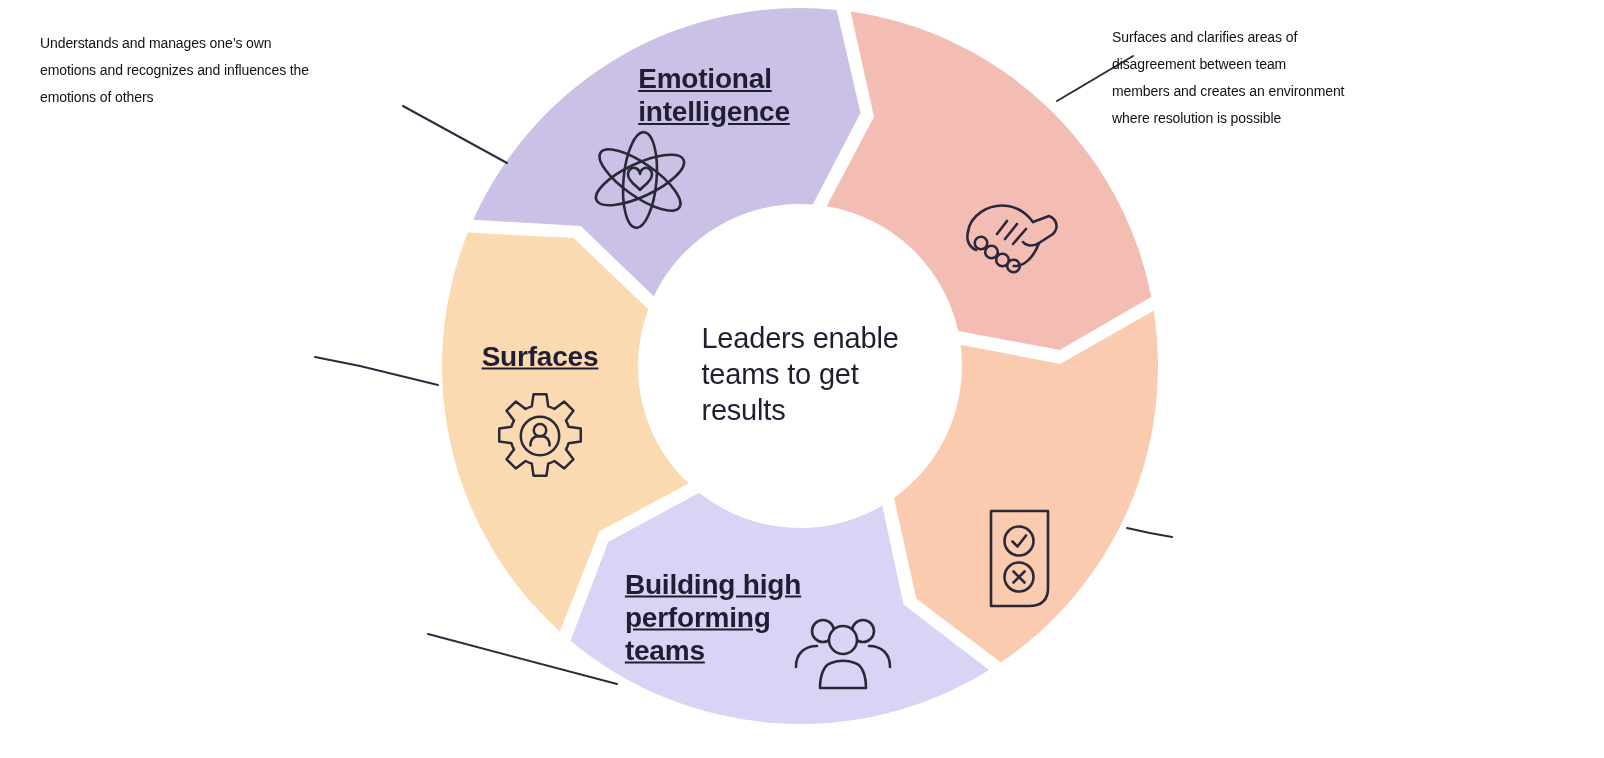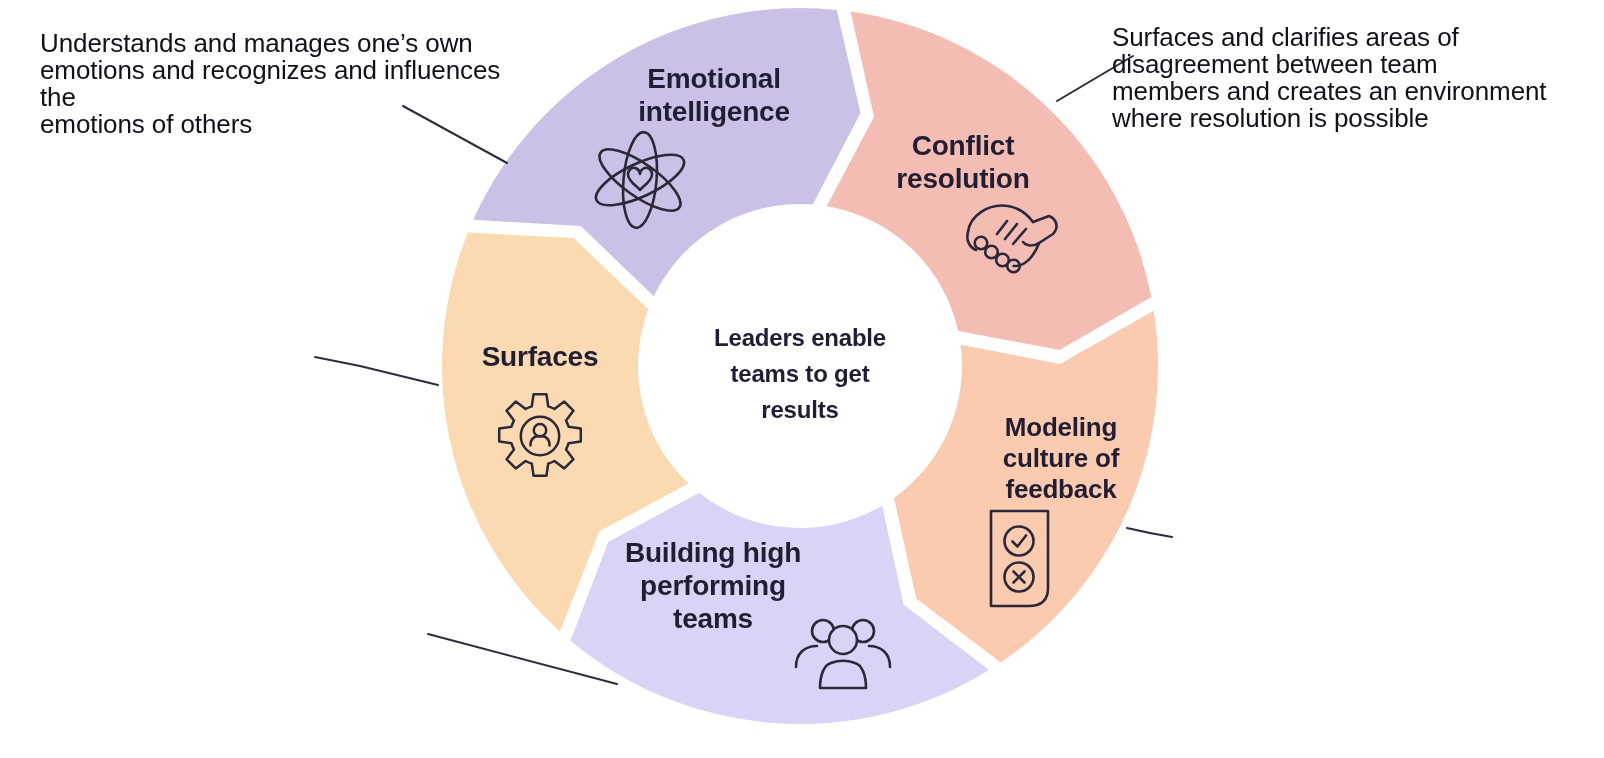--- a/index.html
+++ b/index.html
@@ -4,34 +4,34 @@
 <style>
   html,body{margin:0;padding:0;background:#ffffff;}
   .stage{
     position:relative;width:1604px;height:758px;background:#ffffff;overflow:hidden;
     font-family:"Liberation Sans","DejaVu Sans",sans-serif;color:#111018;
   }
   .base{position:absolute;left:0;top:0;}
   .leader{stroke:var(--line,#2e2b3d);stroke-width:2;fill:none;stroke-linecap:round;}
   .note{
     position:absolute;white-space:pre-line;
-    font-size:26px;line-height:27px;letter-spacing:-0.1px;
+    font-size:14px;line-height:27px;letter-spacing:-0.1px;
     color:var(--annotation-text,#121019);
   }
   .seg-label{
     position:absolute;transform:translate(-50%,-50%);
-    white-space:pre-line;text-align:center;
+    white-space:pre-line;text-align:left;
     font-weight:700;font-size:28px;line-height:33px;
-    color:var(--label-text,#211e33);letter-spacing:-0.2px;
+    color:var(--label-text,#211e33);letter-spacing:-0.2px;text-decoration:underline;
   }
   .seg-label--small{font-size:26px;line-height:31px;}
   .center-title{
     position:absolute;left:800px;top:320px;transform:translateX(-50%);
-    white-space:pre-line;text-align:center;
-    font-weight:700;font-size:24px;line-height:36px;
+    white-space:pre-line;
+    font-weight:400;font-size:29px;line-height:36px;
     color:var(--label-text,#211e33);letter-spacing:-0.2px;
   }
   .icon{position:absolute;}
   .ic{stroke:var(--icon-stroke,#2b2839);stroke-width:2.6;fill:none;stroke-linecap:round;stroke-linejoin:round;}
   .ic-fill-team{fill:var(--seg3,#d9d4f6);}
 </style>
 </head>
 <body>
 
 <div class="stage">
@@ -107,26 +107,21 @@
   <div class="note" style="left:40px;top:30px;width:490px">Understands and manages one’s own
 emotions and recognizes and influences the
 emotions of others</div>
   <div class="note" style="left:1112px;top:24px;width:450px">Surfaces and clarifies areas of
 disagreement between team
 members and creates an environment
 where resolution is possible</div>
 
   <div class="seg-label" style="left:714px;top:95px">Emotional
 intelligence</div>
-  <div class="seg-label" style="left:963px;top:162px">Conflict
-resolution</div>
-  <div class="seg-label seg-label--small" style="left:1061px;top:458px">Modeling
-culture of
-feedback</div>
-  <div class="seg-label" style="left:713px;top:585px">Building high
+  <div class="seg-label" style="left:713px;top:617px">Building high
 performing
 teams</div>
   <div class="seg-label" style="left:540px;top:356px">Surfaces</div>
 
   <div class="center-title">Leaders enable
 teams to get
 results</div>
 
 </div>
 

